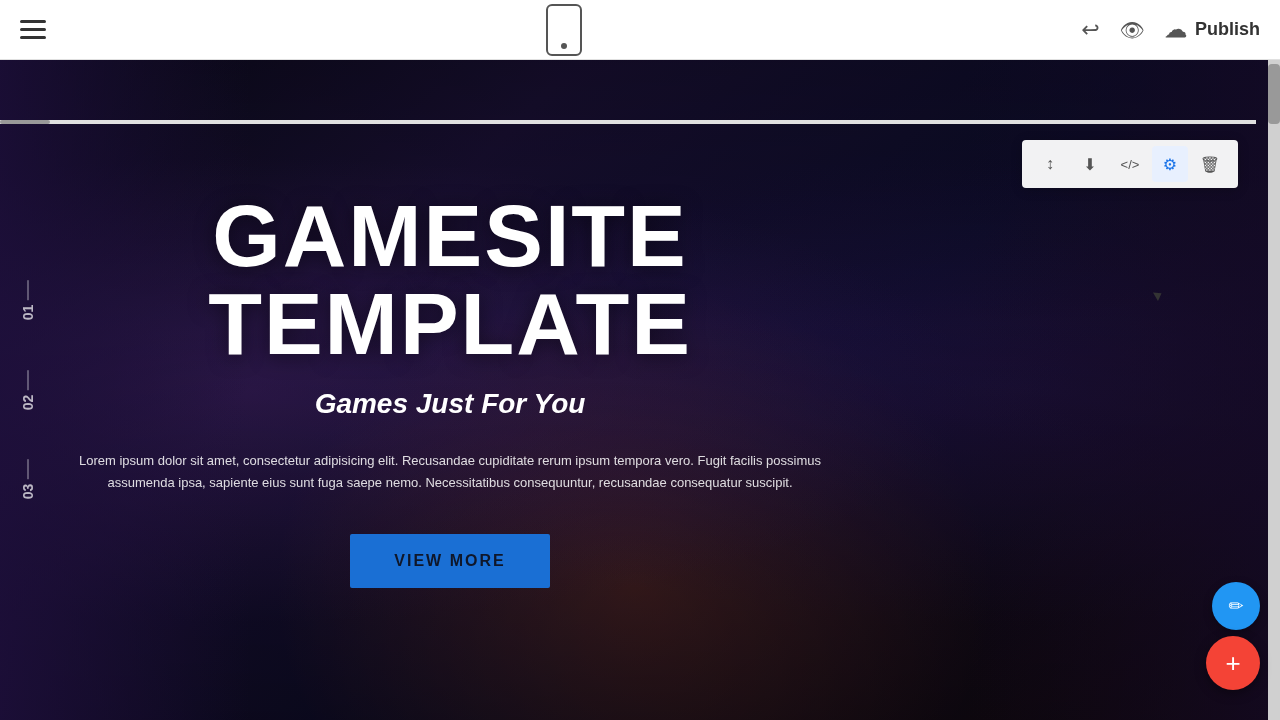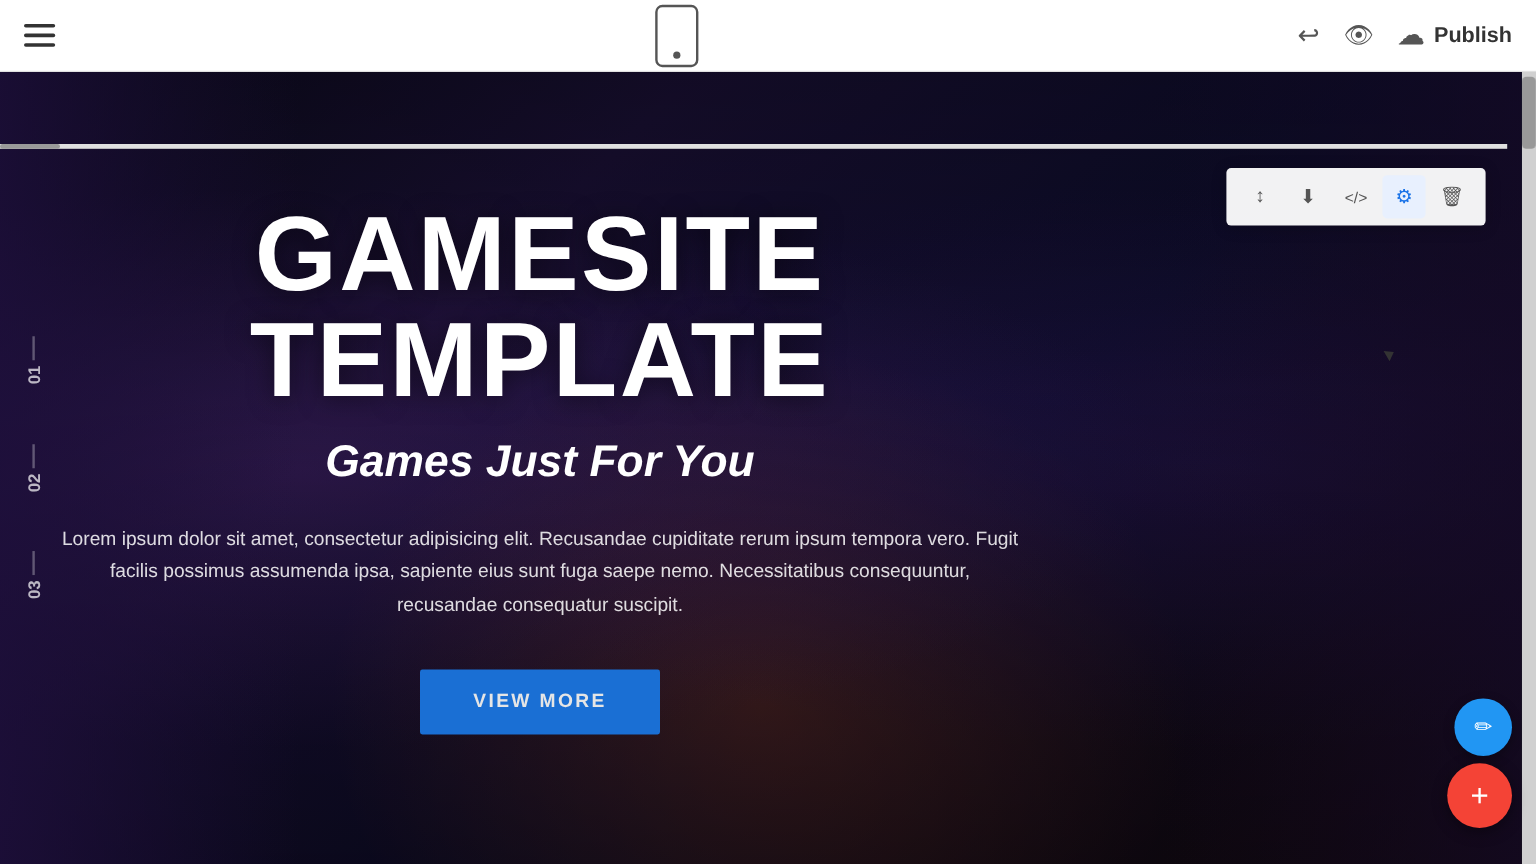--- a/index.html
+++ b/index.html
@@ -142,40 +142,40 @@
       font-size: 88px;
       font-weight: 900;
       color: #ffffff;
       letter-spacing: 2px;
       line-height: 1;
       margin-bottom: 20px;
       text-shadow: 0 2px 20px rgba(0,0,0,0.5);
     }
 
     #hero-subtitle {
-      font-size: 37px;
+      font-size: 28px;
       font-weight: 600;
       color: #ffffff;
       font-style: italic;
       margin-bottom: 30px;
     }
 
     #hero-description {
-      font-size: 16px;
+      font-size: 13px;
       color: rgba(255,255,255,0.85);
       line-height: 1.7;
       margin-bottom: 40px;
       max-width: 800px;
       margin-left: auto;
       margin-right: auto;
     }
 
     #view-more-btn {
       background: #1a6fd4;
-      color: #e5e5e5;
+      color: #0f172a;
       border: none;
       padding: 18px 44px;
       font-size: 16px;
       font-weight: 700;
       letter-spacing: 2px;
       cursor: pointer;
       border-radius: 2px;
     }
 
     

